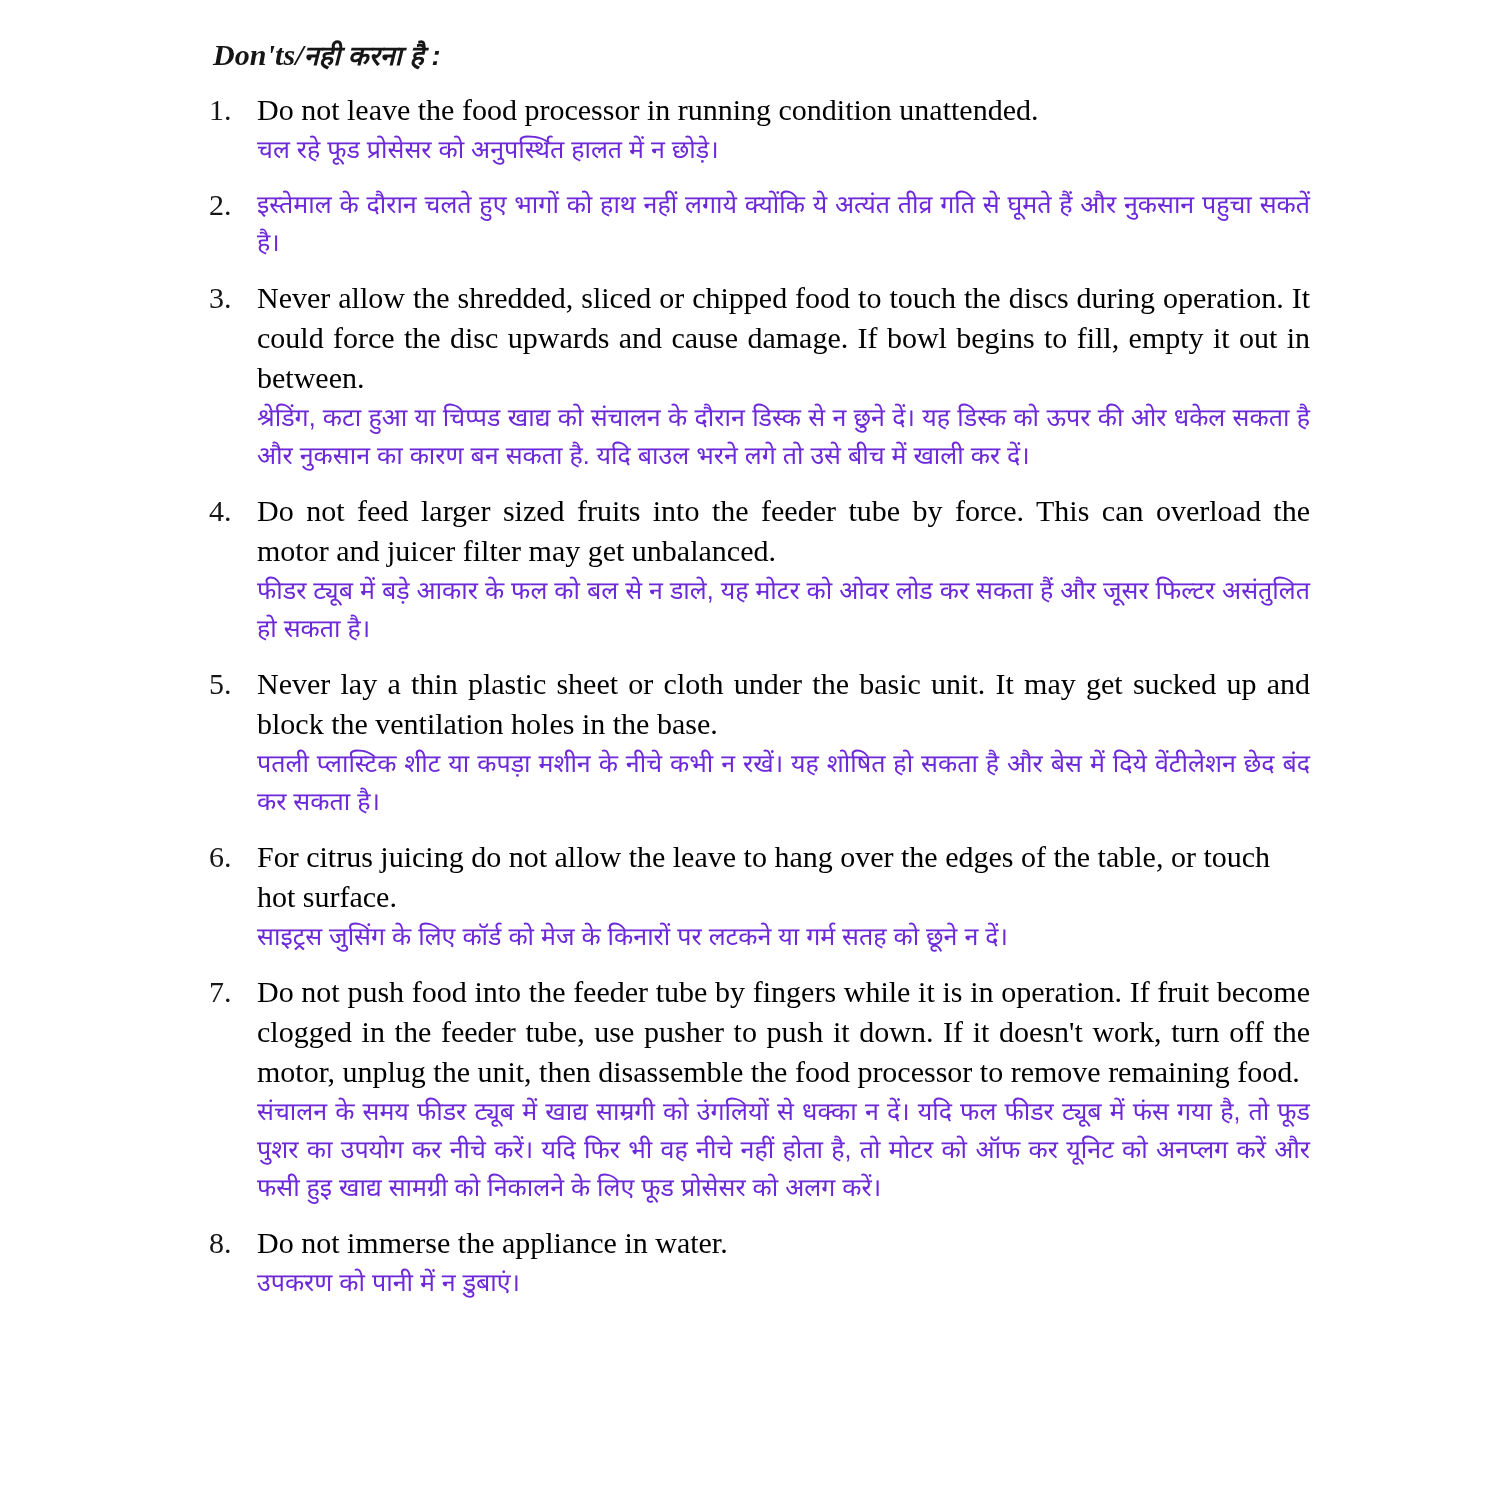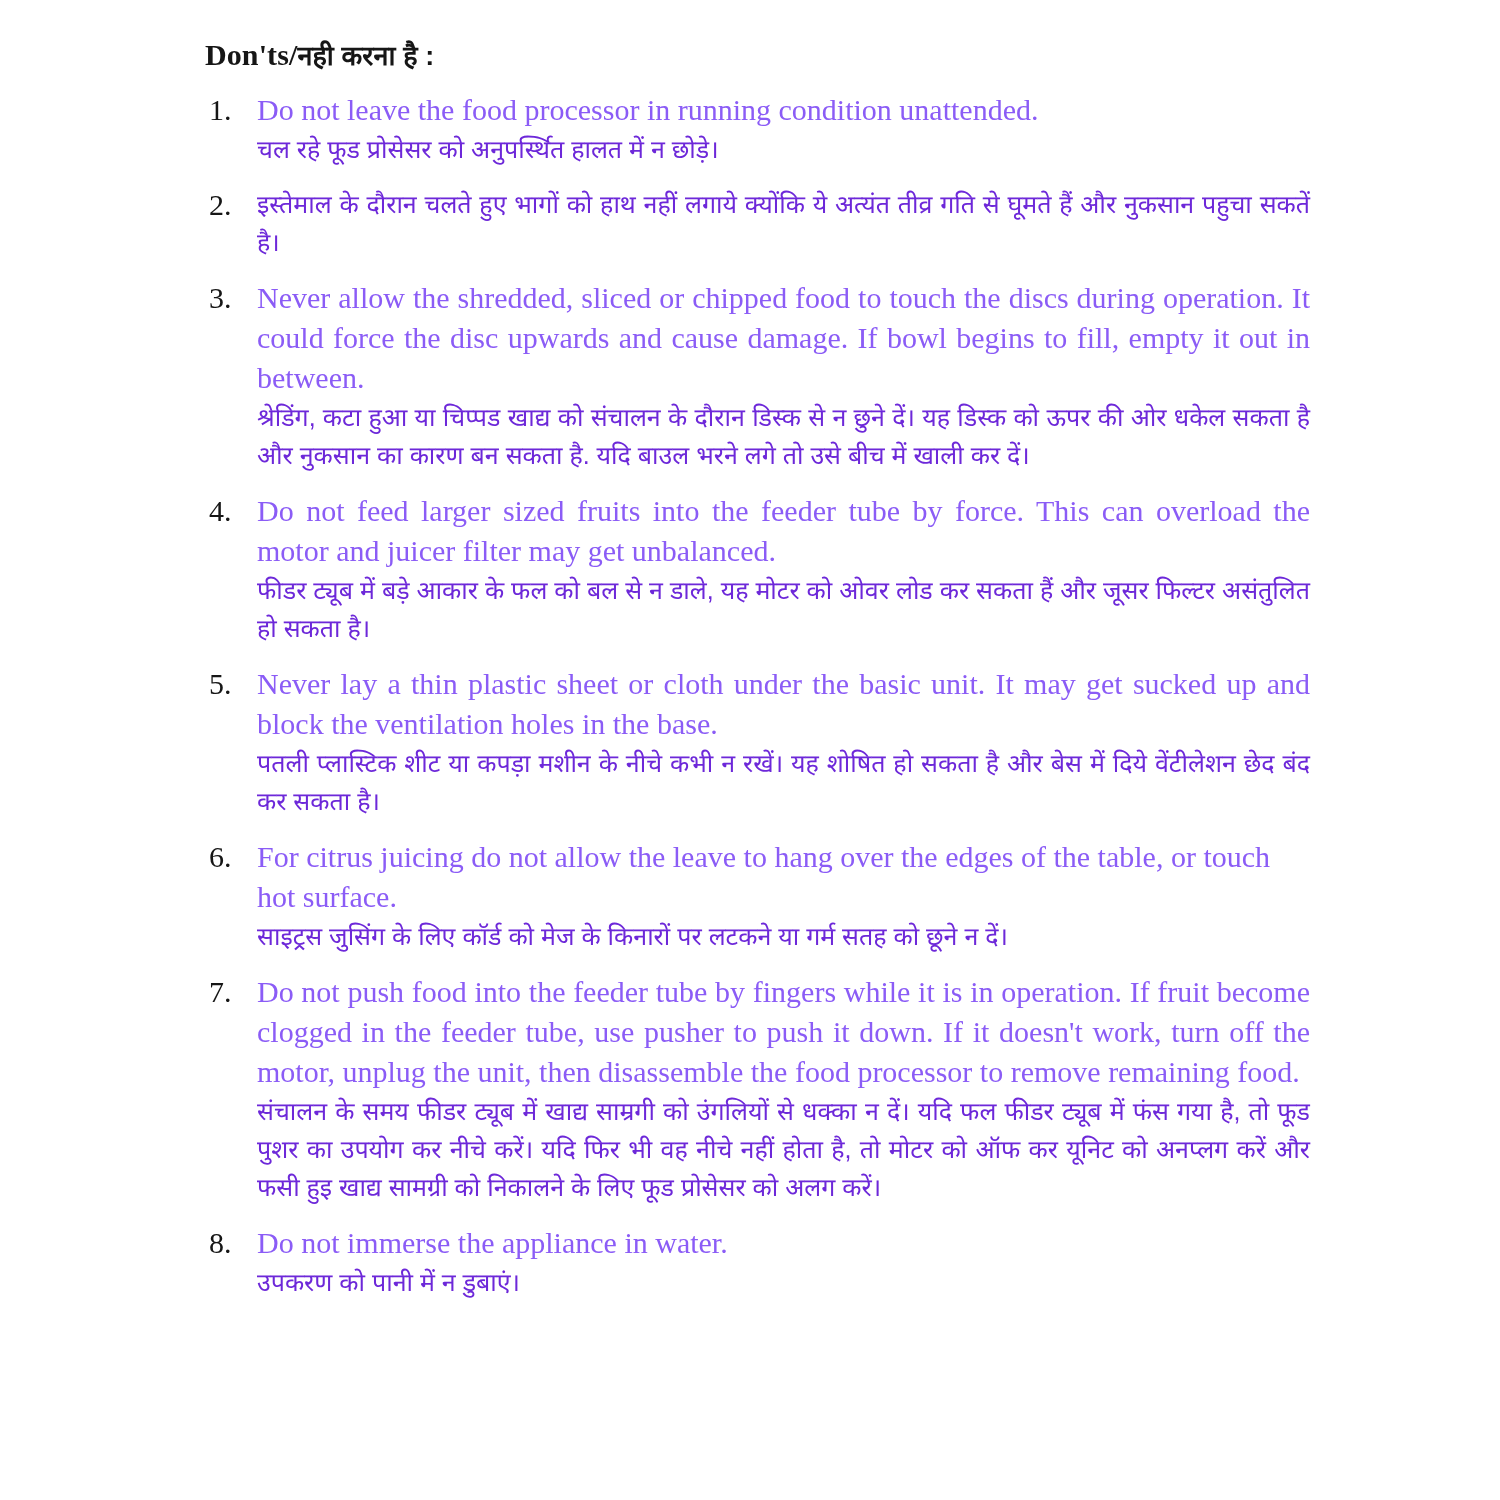--- a/index.html
+++ b/index.html
@@ -25,22 +25,23 @@
     padding: 36px 190px 0 205px;
   }
 
   
   .doc-heading {
     font-family: "Liberation Serif", "DejaVu Serif", serif;
     font-weight: bold;
     font-size: 30px;
     line-height: 1.25;
     letter-spacing: 0.1px;
-    margin: 0 0 16px 0;
+    margin: 0 0 16px 8px;
     white-space: nowrap;
+    font-style: italic;
   }
   .doc-heading .hi {
     font-family: "Liberation Sans", "DejaVu Sans", sans-serif;
     font-weight: bold;
     font-size: 27px;
   }
 
   
   .donts-list {
     list-style: none;
@@ -63,21 +64,21 @@
     font-family: "Liberation Serif", "DejaVu Serif", serif;
     font-size: 30px;
     line-height: 40px;
     color: #161616;
   }
 
   .item-en {
     font-family: "Liberation Serif", "DejaVu Serif", serif;
     font-size: 30px;
     line-height: 40px;
-    color: #8b5cf6;
+    color: #000000;
     margin: 0;
   }
   .item-en.justify {
     text-align: justify;
     text-align-last: left;
   }
 
   .item-hi {
     font-family: "Liberation Sans", "DejaVu Sans", sans-serif;
     font-size: 25px;

